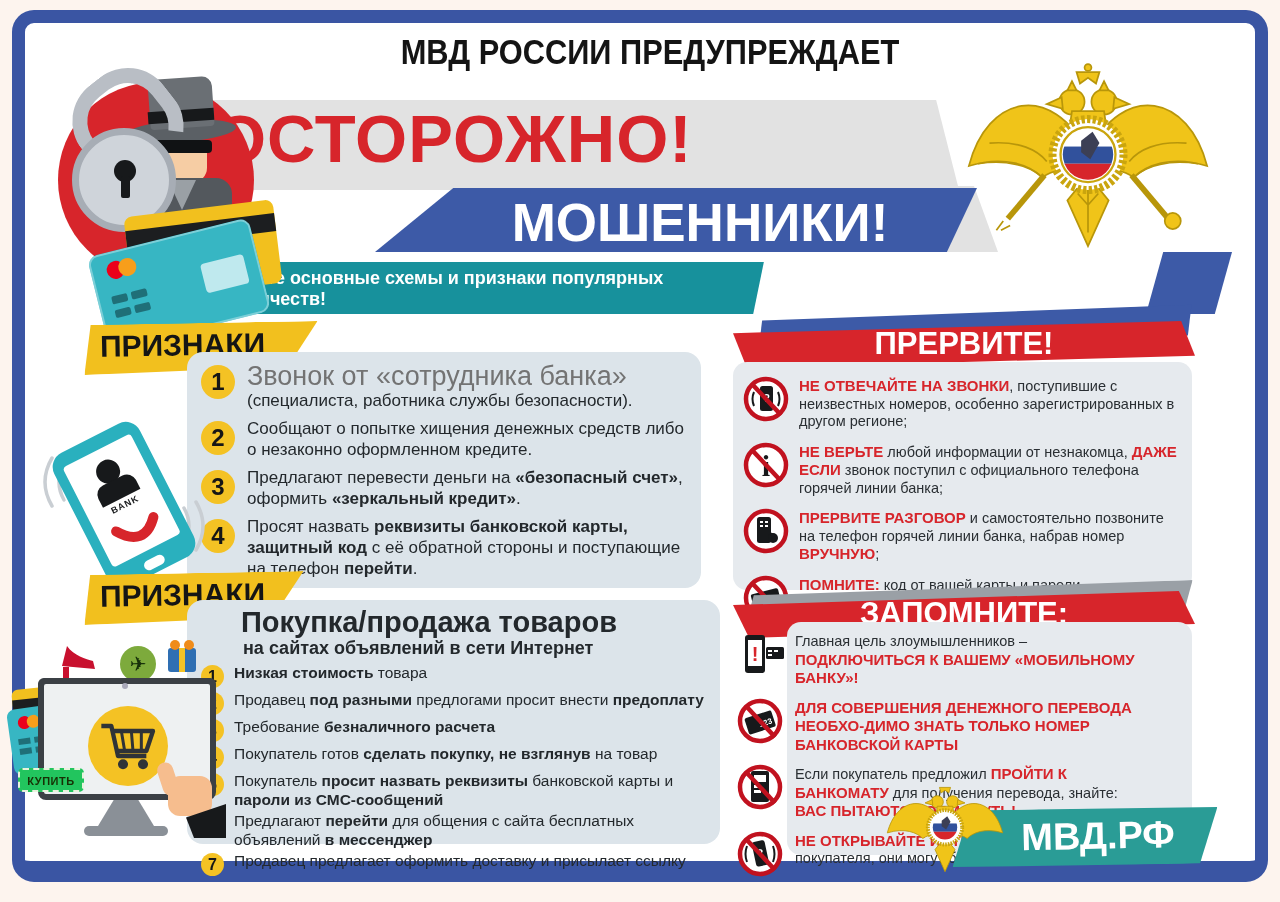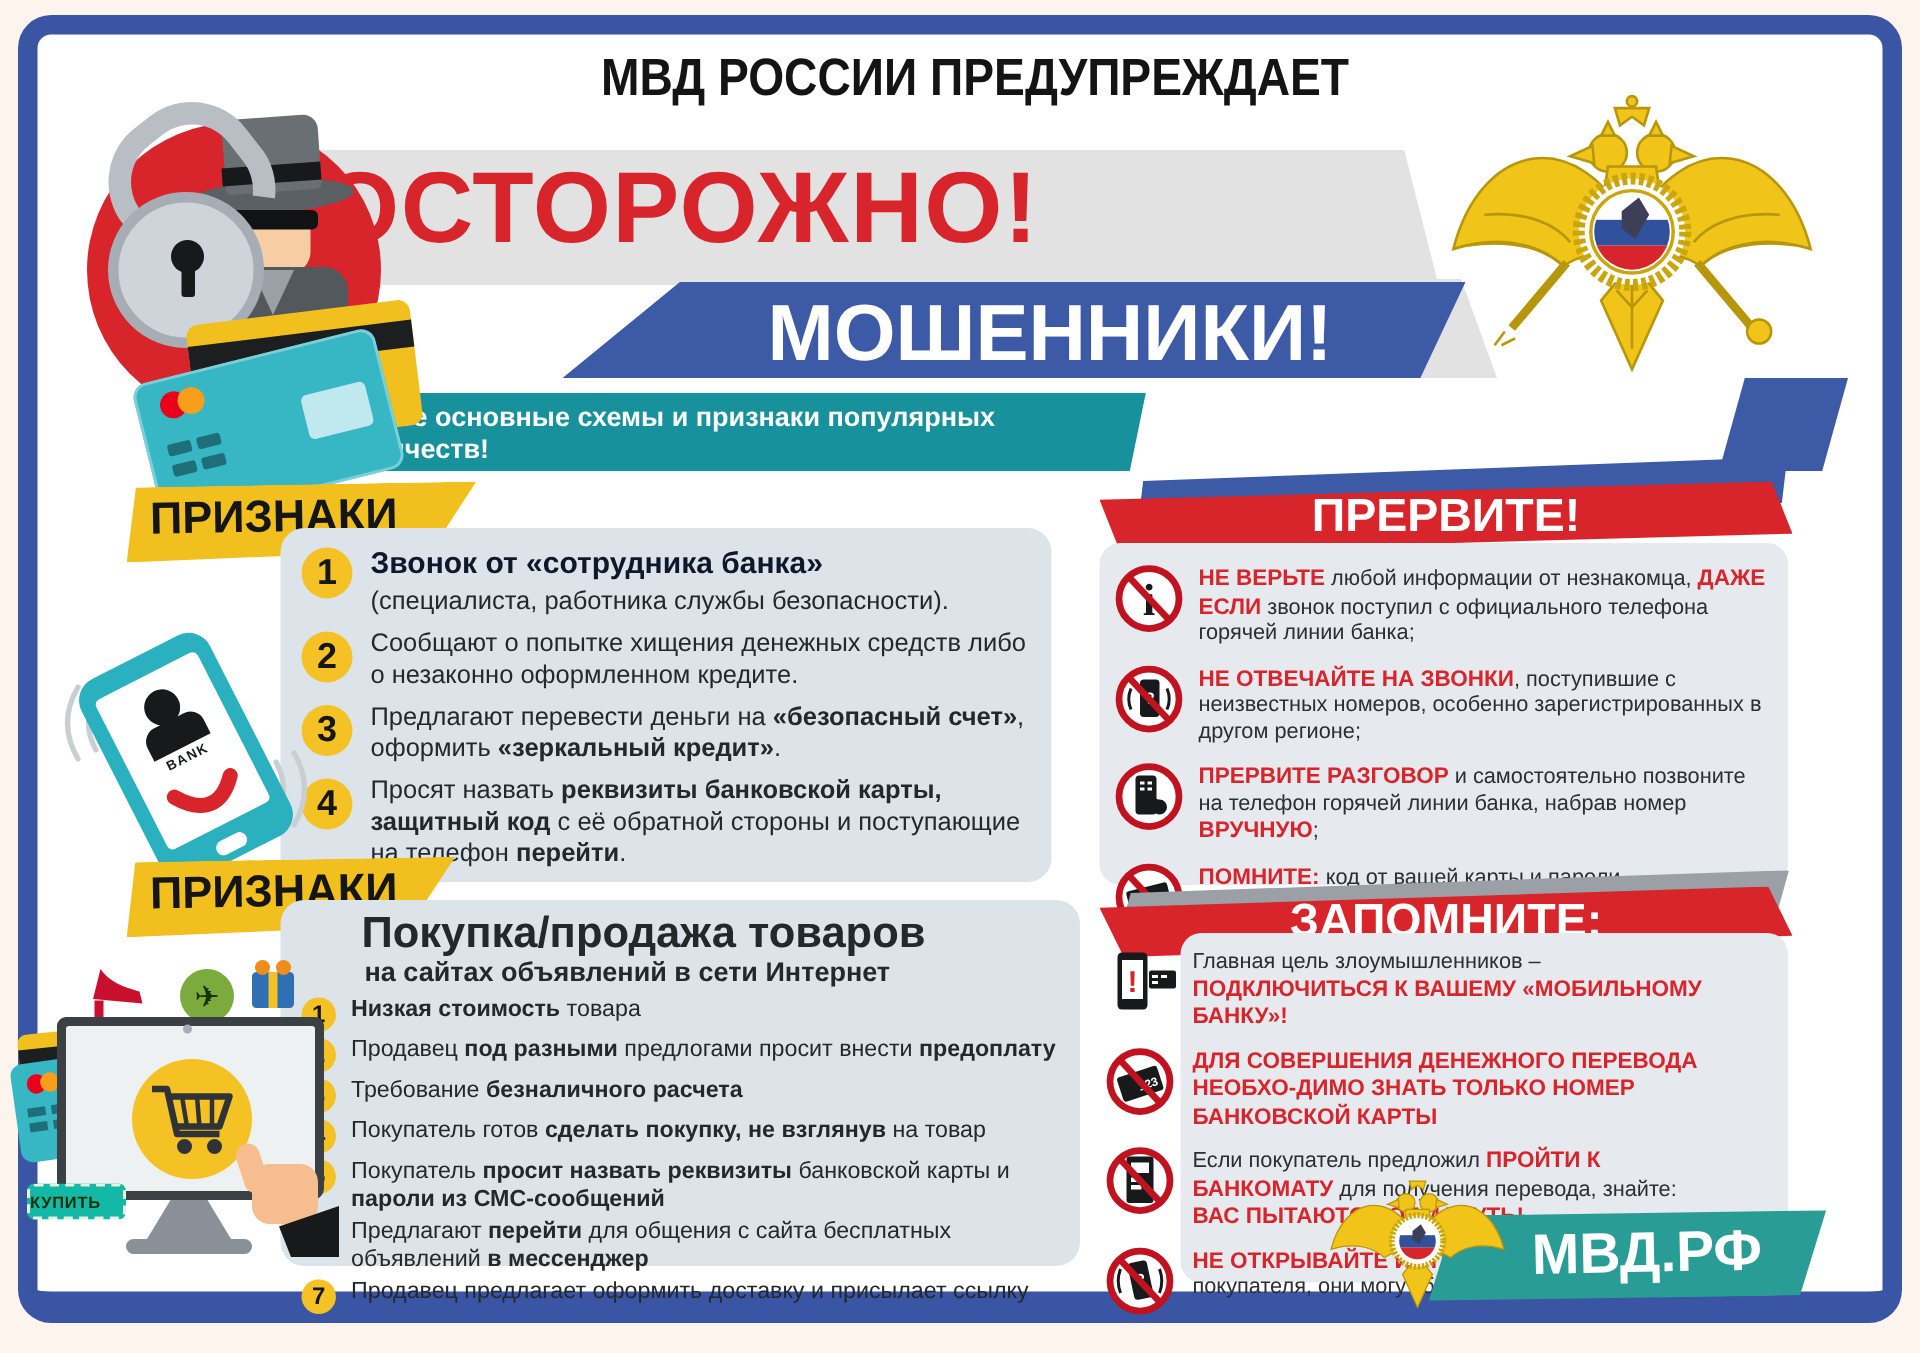--- a/index.html
+++ b/index.html
@@ -33,21 +33,21 @@
   .pl1{left:187px;top:352px;width:514px;height:236px;padding:10px 12px 8px 14px;display:flex;flex-direction:column;gap:7px;}
   .pl2{left:187px;top:600px;width:533px;height:244px;padding:4px 10px 4px 14px;display:flex;flex-direction:column;}
   .lrow{display:flex;gap:12px;}
   .numc{width:34px;height:34px;border-radius:50%;background:#f4c224;color:#161616;font-weight:800;
         font-size:24px;display:flex;align-items:center;justify-content:center;flex-shrink:0;margin-top:3px;}
   .numc.sm{width:23px;height:23px;font-size:16px;margin-top:1px;}
   .ltxt{font-size:17px;line-height:21px;}
   .ltxt2{font-size:15.5px;line-height:18.5px;}
   .sg-b{font-weight:800;}
   .sg-rb{color:#d7252b;font-weight:800;}
-  .sg-t{display:block;font-weight:700;font-size:20px;line-height:28px;color:#0f172a;}
+  .sg-t{display:block;font-weight:400;font-size:27px;line-height:28px;color:#737373;}
   .l2title{font-size:29px;font-weight:800;line-height:32px;margin:2px 0 0 40px;}
   .l2sub{font-size:18px;font-weight:800;line-height:20px;margin:0 0 3px 42px;}
   .pl2 .lrow{gap:10px;margin-top:3px;}
   .bband2{left:758px;top:310px;width:434px;height:36px;background:#3d5aa7;transform:rotate(-1.4deg);
           clip-path:polygon(1% 15%,100% 0,99% 85%,0 100%);}
   .redband{background:#d7252b;color:#fff;font-weight:800;font-size:31px;line-height:46px;text-align:center;}
   .rb1{left:733px;top:321px;width:462px;height:47px;clip-path:polygon(0 26%,97% 0,100% 74%,3% 100%);}
   .grayband2{left:745px;top:584px;width:448px;height:38px;background:#9aa0a6;transform:rotate(-1deg);
              clip-path:polygon(2% 20%,100% 0,98% 80%,0 100%);}
   .rb2{left:733px;top:591px;width:462px;height:47px;clip-path:polygon(0 30%,96.5% 0,100% 70%,3.5% 100%);}
@@ -113,22 +113,22 @@
   .gift{position:absolute;left:158px;top:12px;width:28px;height:24px;background:#2f6fb3;border-radius:3px;}
   .gift:before{content:"";position:absolute;left:11px;top:0;width:6px;height:24px;background:#f4c224;}
   .gift:after{content:"";position:absolute;left:2px;top:-8px;width:10px;height:10px;border-radius:50%;background:#f08c1a;box-shadow:14px 0 0 #f08c1a;}
   .mcardY{position:absolute;left:4px;top:48px;width:120px;height:62px;background:#f2c01e;border-radius:6px;transform:rotate(-6deg);}
   .mcardY .stripe{position:absolute;left:0;top:10px;width:100%;height:12px;background:#1c1e20;}
   .mcardT{position:absolute;left:0px;top:66px;width:118px;height:66px;background:#37b6c3;border-radius:8px;transform:rotate(-8deg);}
   .mcardT .mc1{position:absolute;left:10px;top:8px;width:13px;height:13px;border-radius:50%;background:#eb001b;}
   .mcardT .mc2{position:absolute;left:19px;top:8px;width:13px;height:13px;border-radius:50%;background:#f79e1b;}
   .mcardT .sig{position:absolute;right:8px;top:26px;width:34px;height:26px;background:#bfe9ee;border-radius:3px;}
   .mcardT .d{position:absolute;left:8px;top:30px;width:12px;height:6px;background:#1f6f78;box-shadow:16px 0 0 #1f6f78,0 10px 0 #1f6f78,16px 10px 0 #1f6f78;}
-  .buybtn{position:absolute;left:8px;top:132px;width:66px;height:24px;background:#14b8a6;border:2px dashed #e8f3dd;border-radius:5px;
-          color:#173004;font-size:11px;font-weight:800;line-height:22px;box-sizing:border-box;letter-spacing:.5px;margin-top:21px;}
+  .buybtn{position:absolute;left:8px;top:132px;width:66px;height:24px;background:#22c55e;border:2px dashed #e8f3dd;border-radius:5px;
+          color:#173004;font-size:11px;font-weight:800;text-align:center;line-height:22px;box-sizing:border-box;letter-spacing:.5px;}
   .hand{position:absolute;left:142px;top:118px;width:70px;height:78px;}
   .fist{position:absolute;left:16px;top:22px;width:44px;height:40px;background:#f6bd8e;border-radius:12px;}
   .finger{position:absolute;left:8px;top:8px;width:16px;height:34px;background:#f6bd8e;border-radius:8px;transform:rotate(-18deg);}
   .sleeve{position:absolute;left:34px;top:50px;width:40px;height:34px;background:#17191b;clip-path:polygon(0 40%,100% 0,100% 100%,20% 100%);}
   .emb-lg{left:962px;top:58px;width:252px;height:200px;}
   .emb-sm{left:884px;top:780px;width:122px;height:98px;}
   .vline{stroke:#c9ced3;stroke-width:3.5;fill:none;stroke-linecap:round;}
 </style>
 </head>
 <body>
@@ -296,34 +296,34 @@
     </div>
   </div>
 
   <div class="abs bband2"></div>
   <div class="abs redband rb1">ПРЕРВИТЕ!</div>
 
   <div class="abs pr1">
     <div class="rrow">
       <svg width="50" height="50" viewBox="0 0 50 50">
         <circle cx="25" cy="25" r="20" fill="#fff" stroke="#c1121f" stroke-width="4.5"></circle>
-        <text x="25" y="36" font-size="30" font-weight="bold" fill="#17191b" text-anchor="middle" font-family="Liberation Serif">i</text>
-        <line x1="11" y1="10" x2="40" y2="41" stroke="#c1121f" stroke-width="4.5"></line>
-      </svg>
-      <div class="rtxt"><span class="sg-rb">НЕ ВЕРЬТЕ</span><span class="sg-n"> любой информации от незнакомца, </span><span class="sg-rb">ДАЖЕ ЕСЛИ</span><span class="sg-n"> звонок поступил с официального телефона горячей линии банка;</span></div>
-    </div>
-    <div class="rrow">
-      <svg width="50" height="50" viewBox="0 0 50 50">
-        <circle cx="25" cy="25" r="20" fill="#fff" stroke="#c1121f" stroke-width="4.5"></circle>
         <rect x="19" y="12" width="13" height="25" rx="2.5" fill="#17191b"></rect>
         <text x="25.5" y="28" font-size="11" font-weight="bold" fill="#fff" text-anchor="middle" font-family="Liberation Sans">?</text>
         <path d="M13 18 Q10 25 13 32 M37 18 Q40 25 37 32" stroke="#17191b" stroke-width="2" fill="none"></path>
         <line x1="11" y1="10" x2="40" y2="41" stroke="#c1121f" stroke-width="4.5"></line>
       </svg>
       <div class="rtxt"><span class="sg-rb">НЕ ОТВЕЧАЙТЕ НА ЗВОНКИ</span><span class="sg-n">, поступившие с неизвестных номеров, особенно зарегистрированных в другом регионе;</span></div>
+    </div>
+    <div class="rrow">
+      <svg width="50" height="50" viewBox="0 0 50 50">
+        <circle cx="25" cy="25" r="20" fill="#fff" stroke="#c1121f" stroke-width="4.5"></circle>
+        <text x="25" y="36" font-size="30" font-weight="bold" fill="#17191b" text-anchor="middle" font-family="Liberation Serif">i</text>
+        <line x1="11" y1="10" x2="40" y2="41" stroke="#c1121f" stroke-width="4.5"></line>
+      </svg>
+      <div class="rtxt"><span class="sg-rb">НЕ ВЕРЬТЕ</span><span class="sg-n"> любой информации от незнакомца, </span><span class="sg-rb">ДАЖЕ ЕСЛИ</span><span class="sg-n"> звонок поступил с официального телефона горячей линии банка;</span></div>
     </div>
     <div class="rrow">
       <svg width="50" height="50" viewBox="0 0 50 50">
         <circle cx="25" cy="25" r="20" fill="#fff" stroke="#c1121f" stroke-width="4.5"></circle>
         <rect x="16" y="11" width="14" height="26" rx="2.5" fill="#17191b"></rect>
         <rect x="19" y="15" width="3" height="2" fill="#fff"></rect>
           <rect x="24" y="15" width="3" height="2" fill="#fff"></rect>
         <rect x="19" y="19" width="3" height="2" fill="#fff"></rect>
           <rect x="24" y="19" width="3" height="2" fill="#fff"></rect>
         <circle cx="32" cy="32" r="5" fill="#17191b"></circle>

